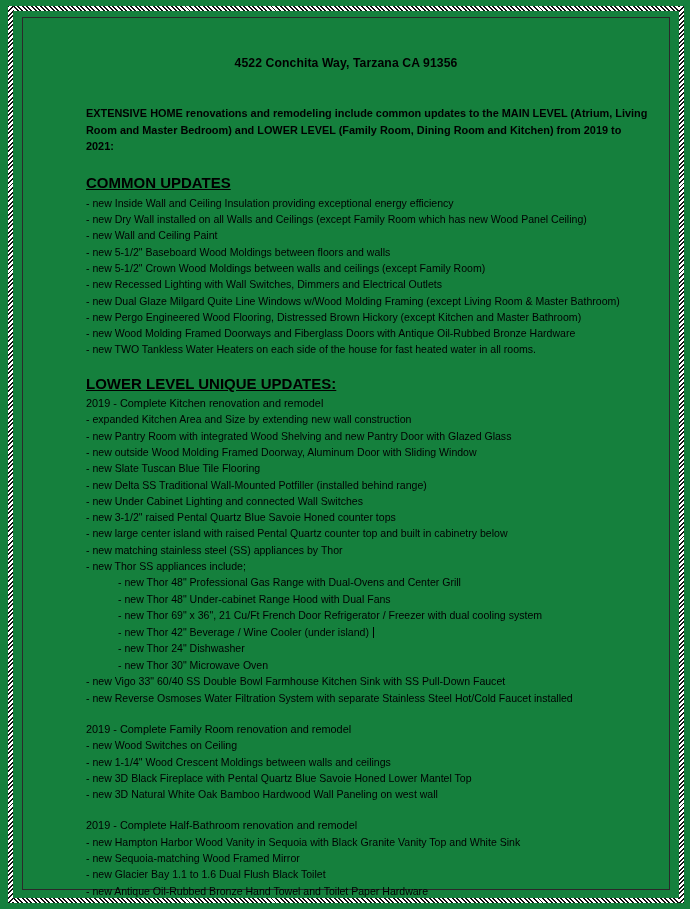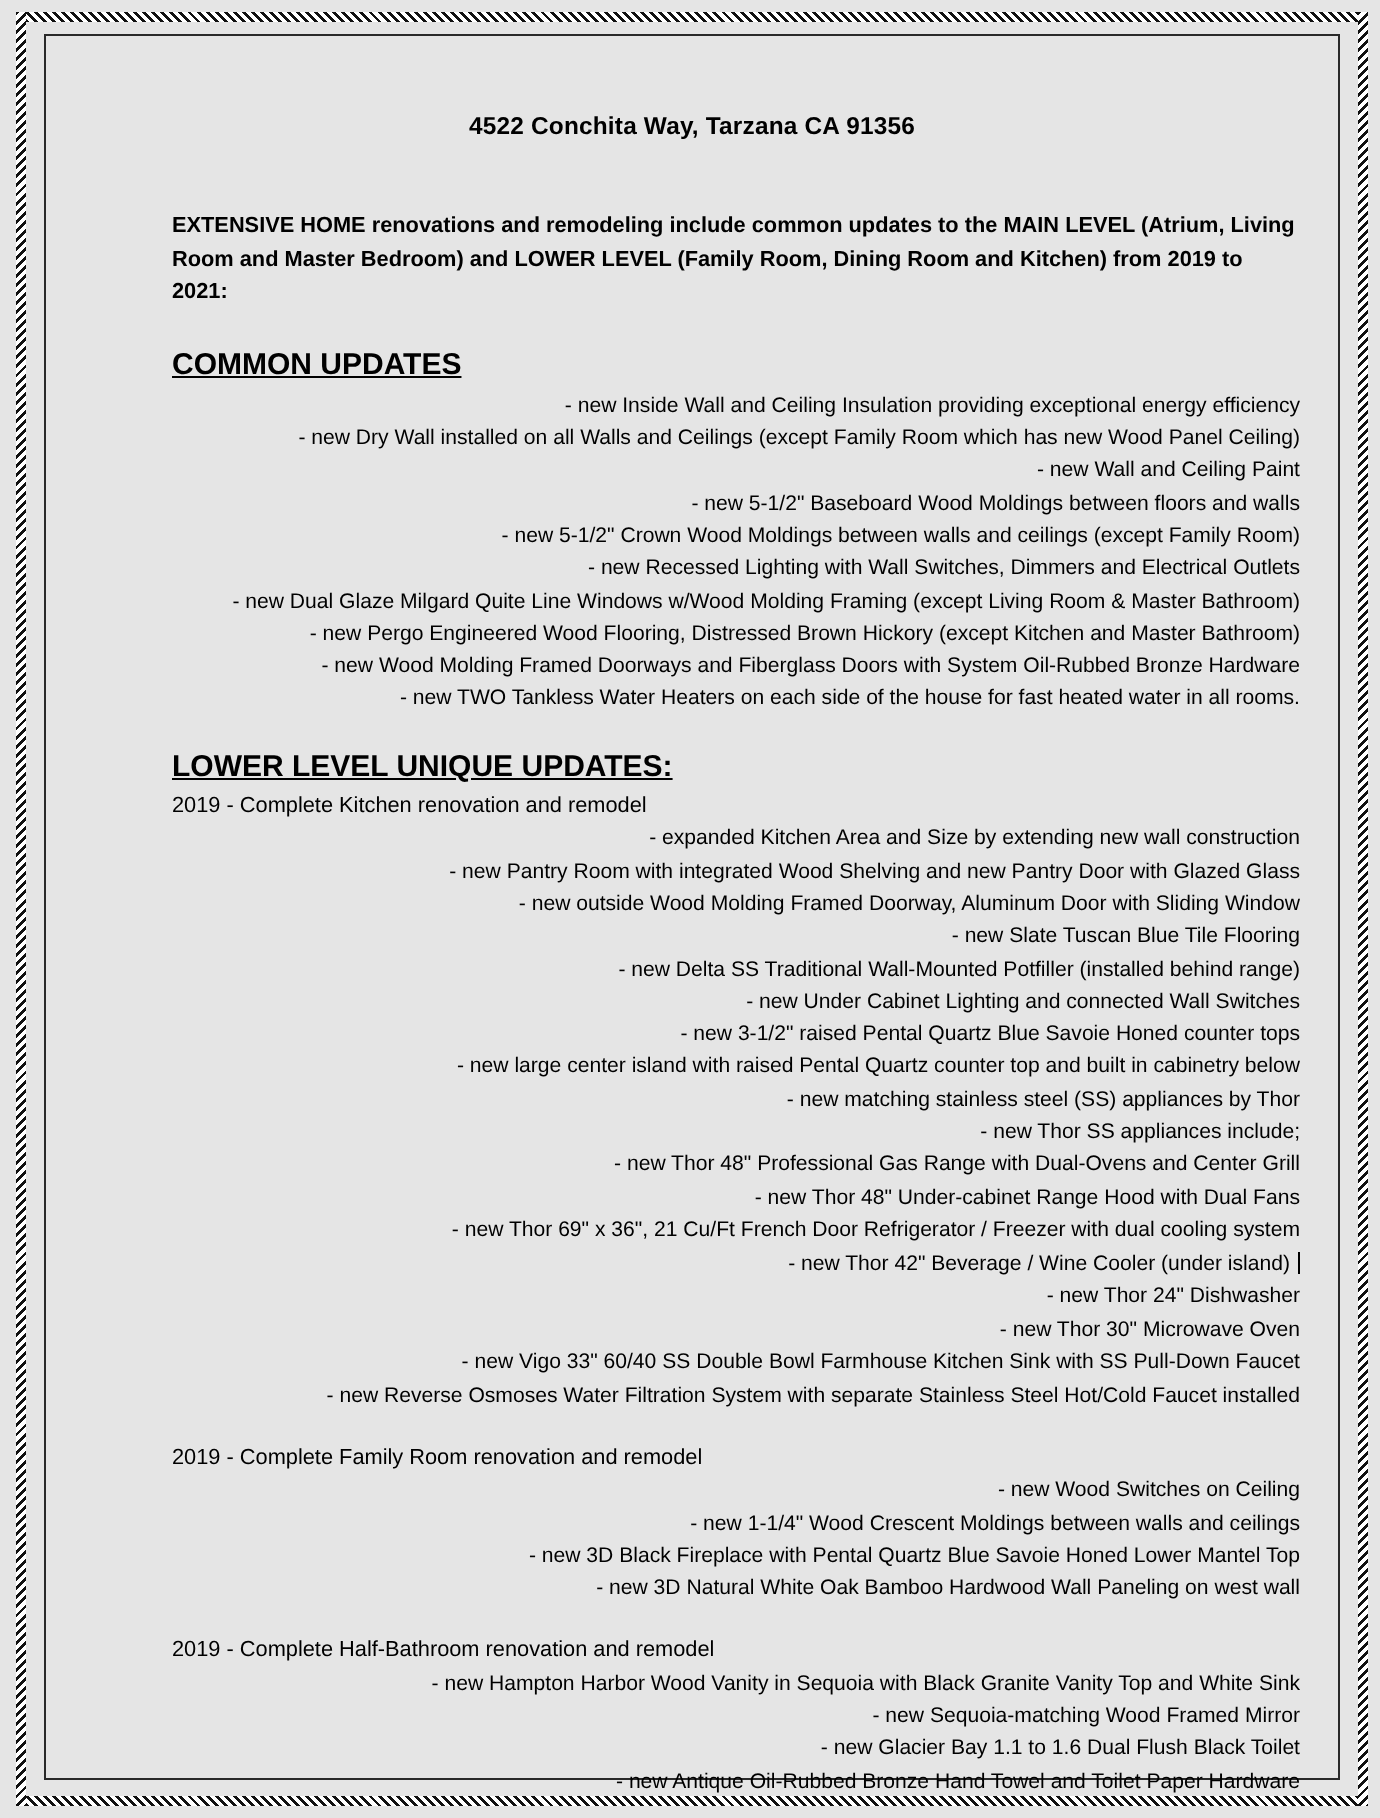--- a/index.html
+++ b/index.html
@@ -15,21 +15,21 @@
     font-family: "Liberation Sans", sans-serif;
     color: #000000;
   }
 
   
   .page {
     position: relative;
     width: 690px;
     height: 909px;
     box-sizing: border-box;
-    background: #e5e5e5;
+    background: #15803d;
     padding: 9px 7px 9px 9px;
   }
 
   
   .hatch-border {
     position: absolute;
     left: 8px;
     top: 6px;
     right: 6px;
     bottom: 6px;
@@ -124,21 +124,20 @@
     line-height: 1.5;
   }
 
   .spacer-lg { height: 17px; }
   .spacer-md { height: 15px; }
 
   ul.bullets {
     list-style: none;
     margin: 0 0 0 44px;
     padding: 0;
-    text-align: right;
   }
   ul.bullets > li {
     font-size: 10.55px;
     line-height: 1.545;
     white-space: nowrap;
   }
   ul.bullets.sub {
     margin-left: 76px;
   }
   ul.bullets.sub > li {
@@ -179,21 +178,21 @@
       <div class="section-heading">COMMON UPDATES</div>
       <ul class="bullets">
         <li>- new Inside Wall and Ceiling Insulation providing exceptional energy efficiency</li>
         <li>- new Dry Wall installed on all Walls and Ceilings (except Family Room which has new Wood Panel Ceiling)</li>
         <li>- new Wall and Ceiling Paint</li>
         <li>- new 5-1/2" Baseboard Wood Moldings between floors and walls</li>
         <li>- new 5-1/2" Crown Wood Moldings between walls and ceilings (except Family Room)</li>
         <li>- new Recessed Lighting with Wall Switches, Dimmers and Electrical Outlets</li>
         <li>- new Dual Glaze Milgard Quite Line Windows w/Wood Molding Framing (except Living Room &amp; Master Bathroom)</li>
         <li>- new Pergo Engineered Wood Flooring, Distressed Brown Hickory (except Kitchen and Master Bathroom)</li>
-        <li>- new Wood Molding Framed Doorways and Fiberglass Doors with System Oil-Rubbed Bronze Hardware</li>
+        <li>- new Wood Molding Framed Doorways and Fiberglass Doors with Antique Oil-Rubbed Bronze Hardware</li>
         <li>- new TWO Tankless Water Heaters on each side of the house for fast heated water in all rooms.</li>
       </ul>
     </div>
 
     <div class="spacer-md"></div>
 
     <div class="section">
       <div class="section-heading">LOWER LEVEL UNIQUE UPDATES:</div>
 
       <div class="section-subheading">2019 - Complete Kitchen renovation and remodel</div>

